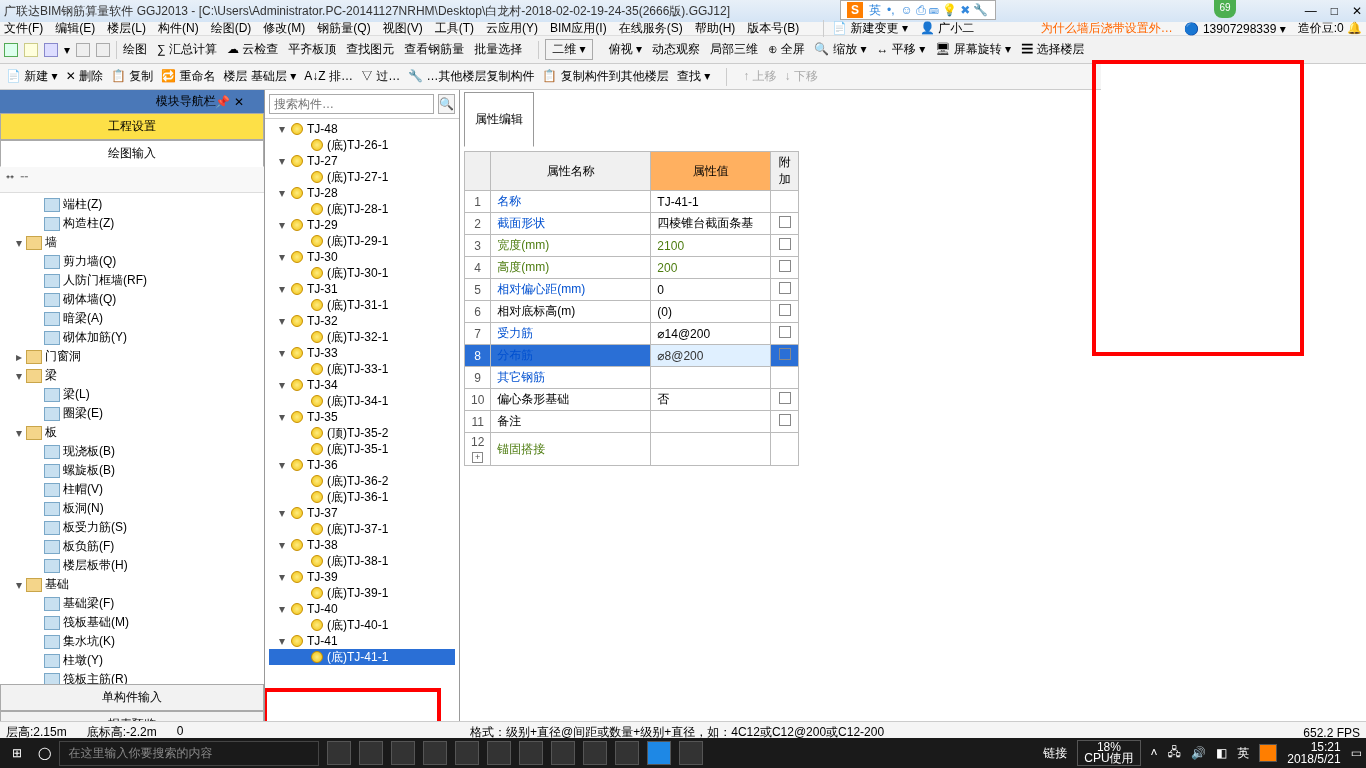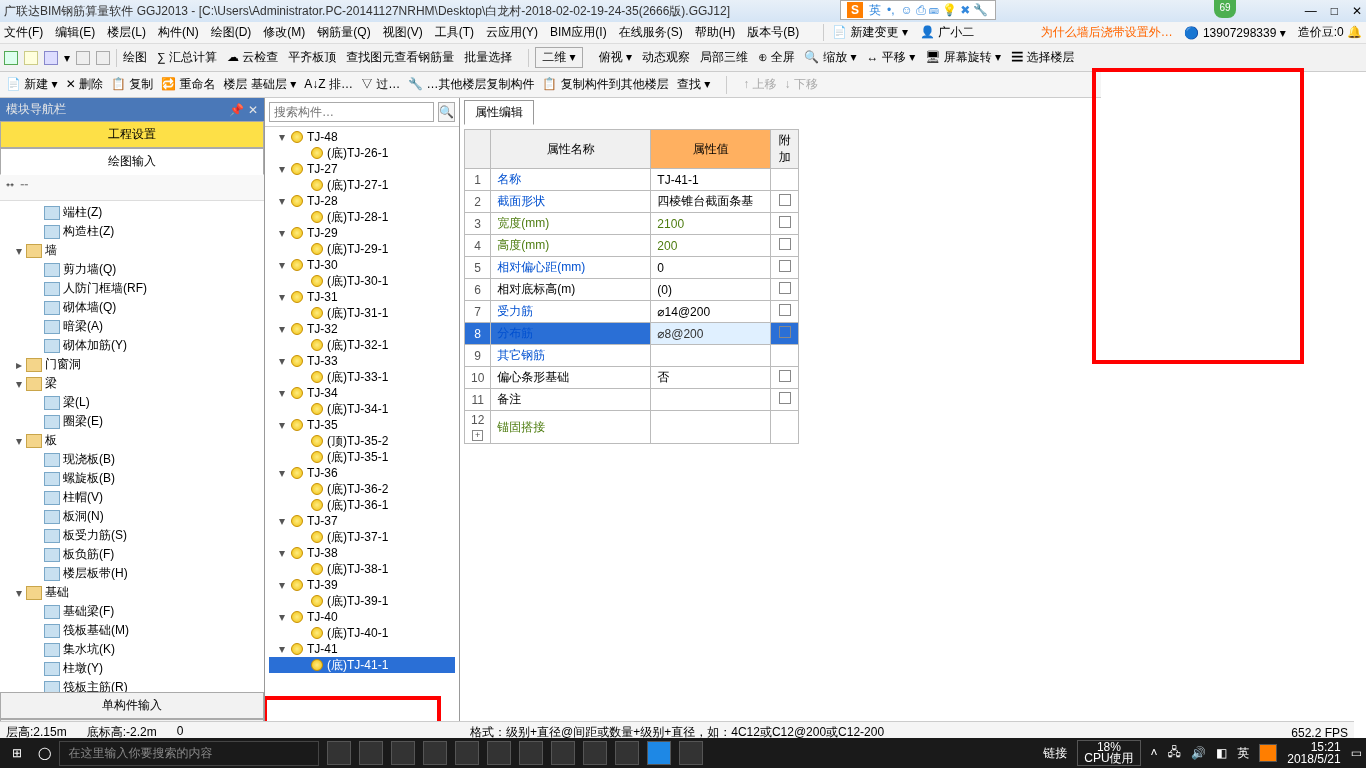--- a/index.html
+++ b/index.html
@@ -1,33 +1,33 @@
 <!DOCTYPE html>
 <html><head>
 <meta charset="utf-8">
 <style>
 * { margin: 0; padding: 0; box-sizing: border-box; font-family: "Microsoft YaHei", SimSun, sans-serif; font-size: 12px; }
 body { background: #fff; width: 1366px; height: 768px; overflow: hidden; position: relative; }
 .titlebar { height: 22px; background: linear-gradient(#e8f0f8,#d5e5f5); display: flex; align-items: center; padding: 0 4px; justify-content: space-between; }
 .titlebar .title { color: #333; font-size: 12px; }
 .titlebar .win-ctrl { display: flex; gap: 14px; }
-.menubar { height: 22px; background: #f5f5f5; display: flex; align-items: center; padding: 0 4px; gap: 12px; border-bottom: 1px solid #ddd; }
+.menubar { height: 14px; background: #f5f5f5; display: flex; align-items: center; padding: 0 4px; gap: 12px; border-bottom: 1px solid #ddd; }
 .menubar span { cursor: pointer; }
 .menubar .right-info { margin-left: auto; display: flex; gap: 12px; align-items: center; }
 .menubar .orange-link { color: #f60; }
 .toolbar1 { height: 28px; background: #f2f2f2; border-bottom: 1px solid #ccc; display: flex; align-items: center; padding: 0 4px; gap: 6px; font-size: 12px; }
 .toolbar1 .sep { width:1px; height:18px; background:#ccc; }
 .toolbar1 span, .toolbar2 span { cursor: pointer; white-space: nowrap; }
 .icon-sq { display:inline-block; width:14px; height:14px; vertical-align:middle; }
 .new-icon { background:#dfe; border:1px solid #5a5; }
 .open-icon { background:#ffd; border:1px solid #cc8; }
 .save-icon { background:#ddf; border:1px solid #88c; }
 .body-area { display: flex; height: calc(100% - 120px); }
 .left-panel { width: 265px; border-right: 1px solid #999; display:flex; flex-direction:column; }
-.panel-header { background: #4a78b8; color:#e5e5e5; padding: 3px 6px; display:flex; justify-content:space-between; align-items:center; }
+.panel-header { background: #4a78b8; color:#000000; padding: 3px 20px; display:flex; justify-content:flex-end; align-items:center; }
 .panel-tabs { display:flex; }
 .panel-tab { flex:1; text-align:center; padding:4px; border:1px solid #aaa; background:#fde047; cursor:pointer; }
 .panel-tab.active { background:#fff; border-bottom:1px solid #fff; }
 .panel-toolbar { padding:4px 6px; display:flex; gap:6px; background:#f8f8f8; border-bottom:1px solid #ddd; }
 .tree-wrap { flex:1; overflow:auto; background:#fff; padding:2px 4px; }
 .tree-item { display:flex; align-items:center; padding:1px 0; cursor:pointer; white-space:nowrap; }
 .tree-item .arrow { width:14px; text-align:center; color:#555; }
 .tree-item .ticon { width:16px; height:14px; margin-right:3px; display:inline-block; }
 .tree-item.d1 { padding-left: 8px; }
 .tree-item.d2 { padding-left: 26px; }
@@ -41,33 +41,33 @@
 .search-row button { width:26px; border:1px solid #aaa; background:#f5f5f5; cursor:pointer; }
 .comp-tree { flex:1; overflow:auto; padding:2px 4px; background:#fff; }
 .comp-item { display:flex; align-items:center; padding:0 0; cursor:pointer; line-height:16px; }
 .comp-item.d1 { padding-left:10px; }
 .comp-item.d2 { padding-left:30px; }
 .comp-item .arrow { width:12px; color:#555; }
 .comp-item .cog { width:12px; height:12px; border-radius:50%; background:radial-gradient(#ffec80,#f0c010); border:1px solid #c89000; margin-right:4px; }
 .comp-item.selected { background:#2a6fd6; color:#fff; }
 .red-box1 { position:absolute; border:4px solid red; pointer-events:none; }
 .right-panel { flex:1; position:relative; background:#fff; }
-.prop-tab { display:inline-block; border:1px solid #999; border-bottom:1px solid #fff; padding:3px 10px; background:#fff; margin:2px 0 0 4px; }
+.prop-tab { display:inline-block; border:1px solid #999; border-bottom:1px solid #fff; padding:18px 10px; background:#fff; margin:2px 0 0 4px; }
 .prop-table { border-collapse:collapse; margin:4px; }
 .prop-table th, .prop-table td { border:1px solid #bbb; padding:2px 6px; height:18px; font-weight:normal; }
 .prop-table th { background:#f0f0f0; text-align:center; }
 .prop-table th.val { background:#ffb060; }
 .prop-table td.idx { text-align:center; width:24px; color:#555; }
 .prop-table td.name { width:160px; }
 .prop-table td.val { width:120px; }
 .prop-table td.chk { width:28px; text-align:center; }
 .prop-table tr.link td.name { color:#0050d0; }
 .prop-table tr.sel td { background:#2a6fd6; color:#fff; }
 .prop-table tr.sel td.val { background:#e0f0ff; color:#333; }
-.statusbar { position:absolute; bottom:25px; left:0; right:12px; height:22px; border-top:1px solid #ccc; background:#f5f5f5; display:flex; align-items:center; padding:0 6px; justify-content:space-between; }
+.statusbar { position:absolute; bottom:25px; left:0; right:0; height:22px; border-top:1px solid #ccc; background:#f5f5f5; display:flex; align-items:center; padding:0 6px; justify-content:space-between; }
 .statusbar .left-stat { display:flex; gap:20px; }
 .taskbar { position:absolute; bottom:0; left:0; right:0; height:30px; background:#1a1a1a; color:#fff; display:flex; align-items:center; padding:0 4px; gap:8px; }
 .taskbar .search-hint { color:#888; border:1px solid #444; padding:3px 8px; width:260px; }
 .taskbar .tray { margin-left:auto; display:flex; gap:10px; align-items:center; font-size:11px; }
 .taskbar .tbicon { width:24px; height:24px; background:#333; border:1px solid #555; }
 .cpu-box { border:1px solid #555; padding:1px 6px; font-size:10px; text-align:center; line-height:11px; }
 .green-badge { position:absolute; top:0; right:130px; width:22px; height:18px; background:#4caf50; border-radius:0 0 8px 8px; color:#fff; text-align:center; font-size:10px; line-height:16px; }
 .ime-bar { position:absolute; top:0; left:840px; background:#fff; border:1px solid #aaa; display:flex; align-items:center; gap:6px; padding:0 6px; height:20px; }
 .ime-bar .s-logo { background:#ff7e00; color:#fff; width:16px; height:16px; text-align:center; line-height:16px; font-weight:bold; }
 .ime-bar span { color:#3388dd; }
@@ -106,21 +106,21 @@
 </div>
 
 <div class="toolbar1">
   <span class="icon-sq new-icon"></span>
   <span class="icon-sq open-icon"></span>
   <span class="icon-sq save-icon"></span>
   <span>▾</span>
   <span class="icon-sq" style="background:#eee;border:1px solid #aaa"></span>
   <span class="icon-sq" style="background:#eee;border:1px solid #aaa"></span>
   <div class="sep"></div>
-  <span id="tb1-items"><span style="margin-right: 10px;">绘图</span><span style="margin-right: 10px;">∑ 汇总计算</span><span style="margin-right: 10px;">☁ 云检查</span><span style="margin-right: 10px;">平齐板顶</span><span style="">查找图元</span><span style="margin-right: 10px;">查看钢筋量</span><span style="margin-right: 10px;">批量选择</span></span>
+  <span id="tb1-items"><span style="margin-right: 10px;">绘图</span><span style="margin-right: 10px;">∑ 汇总计算</span><span style="margin-right: 10px;">☁ 云检查</span><span style="margin-right: 10px;">平齐板顶</span><span style="margin-right: 10px;">查找图元</span><span style="margin-right: 10px;">查看钢筋量</span><span style="margin-right: 10px;">批量选择</span></span>
   <div class="sep"></div>
   <span style="border:1px solid #aaa;padding:1px 6px">二维 ▾</span>
   <span id="tb1-view"><span style="margin-left: 10px;">俯视 ▾</span><span style="margin-left: 10px;">动态观察</span><span style="margin-left: 10px;">局部三维</span><span style="margin-left: 10px;">⊕ 全屏</span><span style="margin-left: 10px;">🔍 缩放 ▾</span><span style="margin-left: 10px;">↔ 平移 ▾</span><span style="margin-left: 10px;">🖥 屏幕旋转 ▾</span><span style="margin-left: 10px;">☰ 选择楼层</span></span>
 </div>
 
 <div style="position:relative">
   <div class="toolbar2">
     <span id="tb2-items"><span style="margin-right: 8px;">📄 新建 ▾</span><span style="margin-right: 8px;">✕ 删除</span><span style="margin-right: 8px;">📋 复制</span><span style="margin-right: 8px;">🔁 重命名</span><span style="margin-right: 8px;">楼层 基础层 ▾</span><span style="margin-right: 8px;">A↓Z 排…</span><span style="margin-right: 8px;">▽ 过…</span><span style="margin-right: 8px;">🔧 …其他楼层复制构件</span><span style="margin-right: 8px;">📋 复制构件到其他楼层</span><span style="margin-right: 8px;">查找 ▾</span></span>
     <div style="width:1px;height:18px;background:#ccc"></div>
     <span id="tb2-nav"><span style="margin-left: 8px; color: rgb(170, 170, 170);">↑ 上移</span><span style="margin-left: 8px; color: rgb(170, 170, 170);">↓ 下移</span></span>

